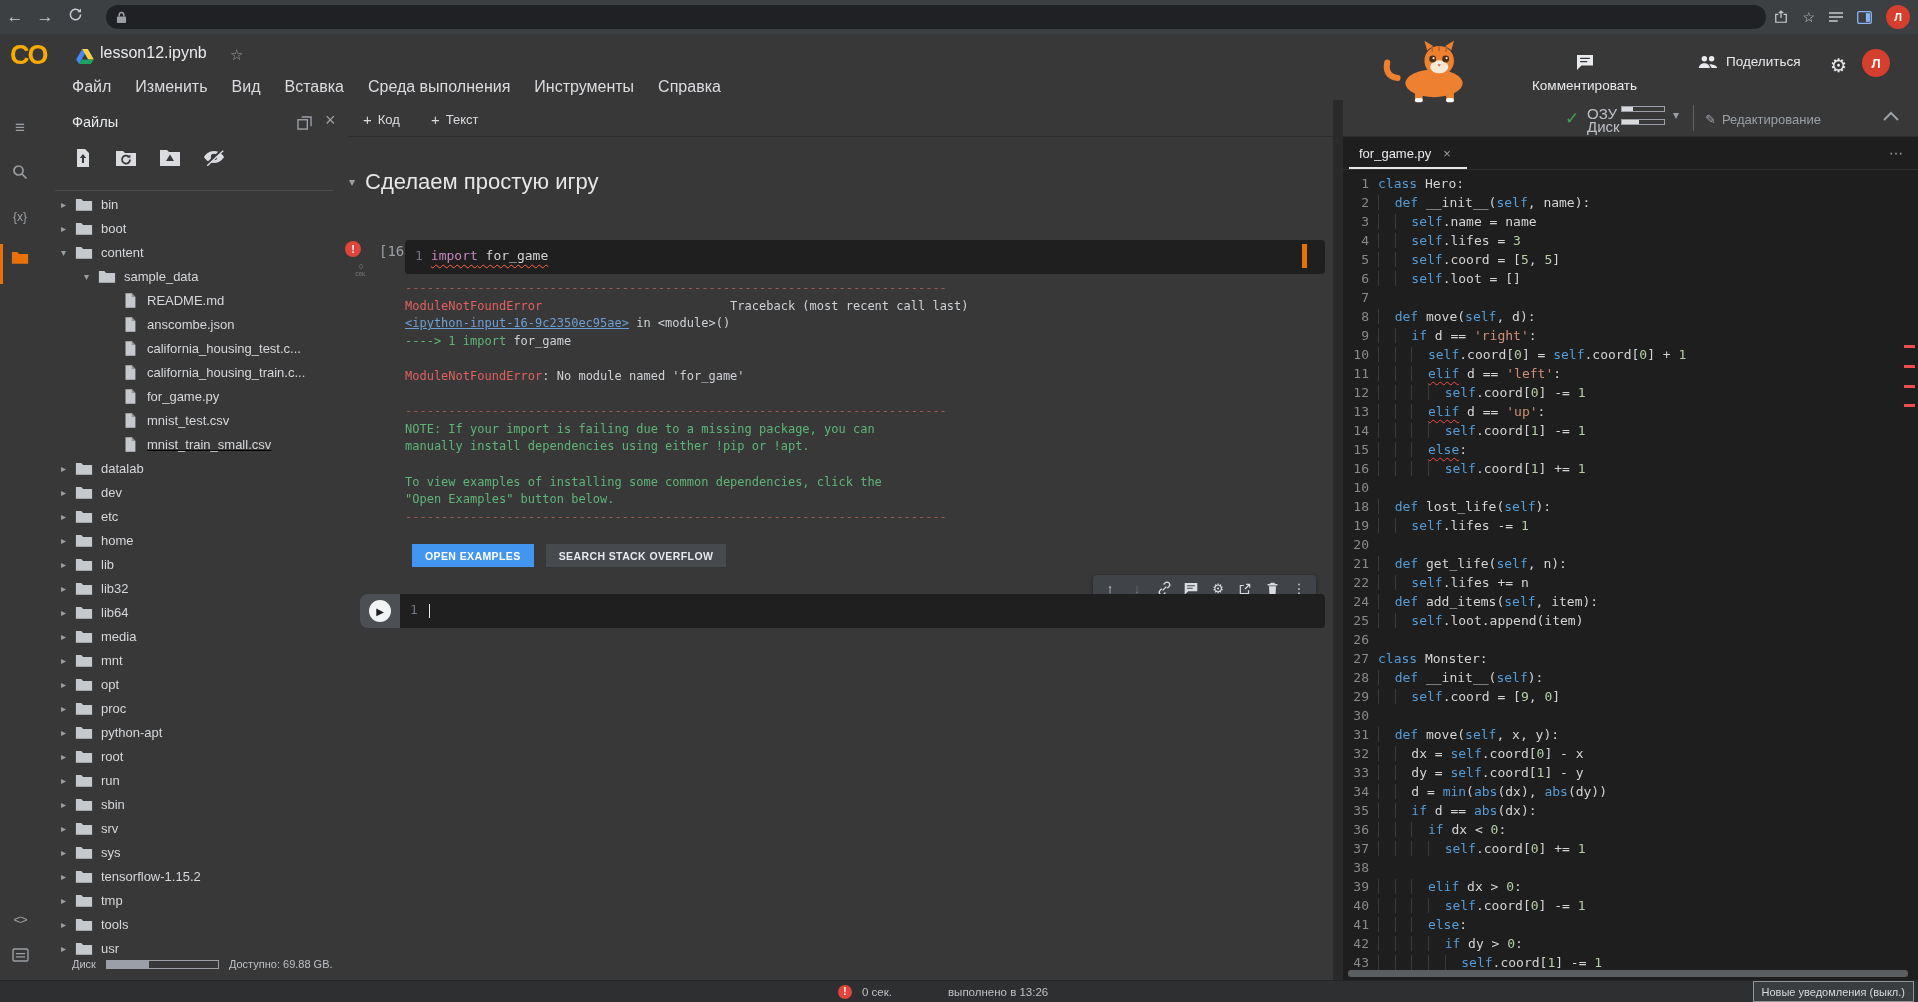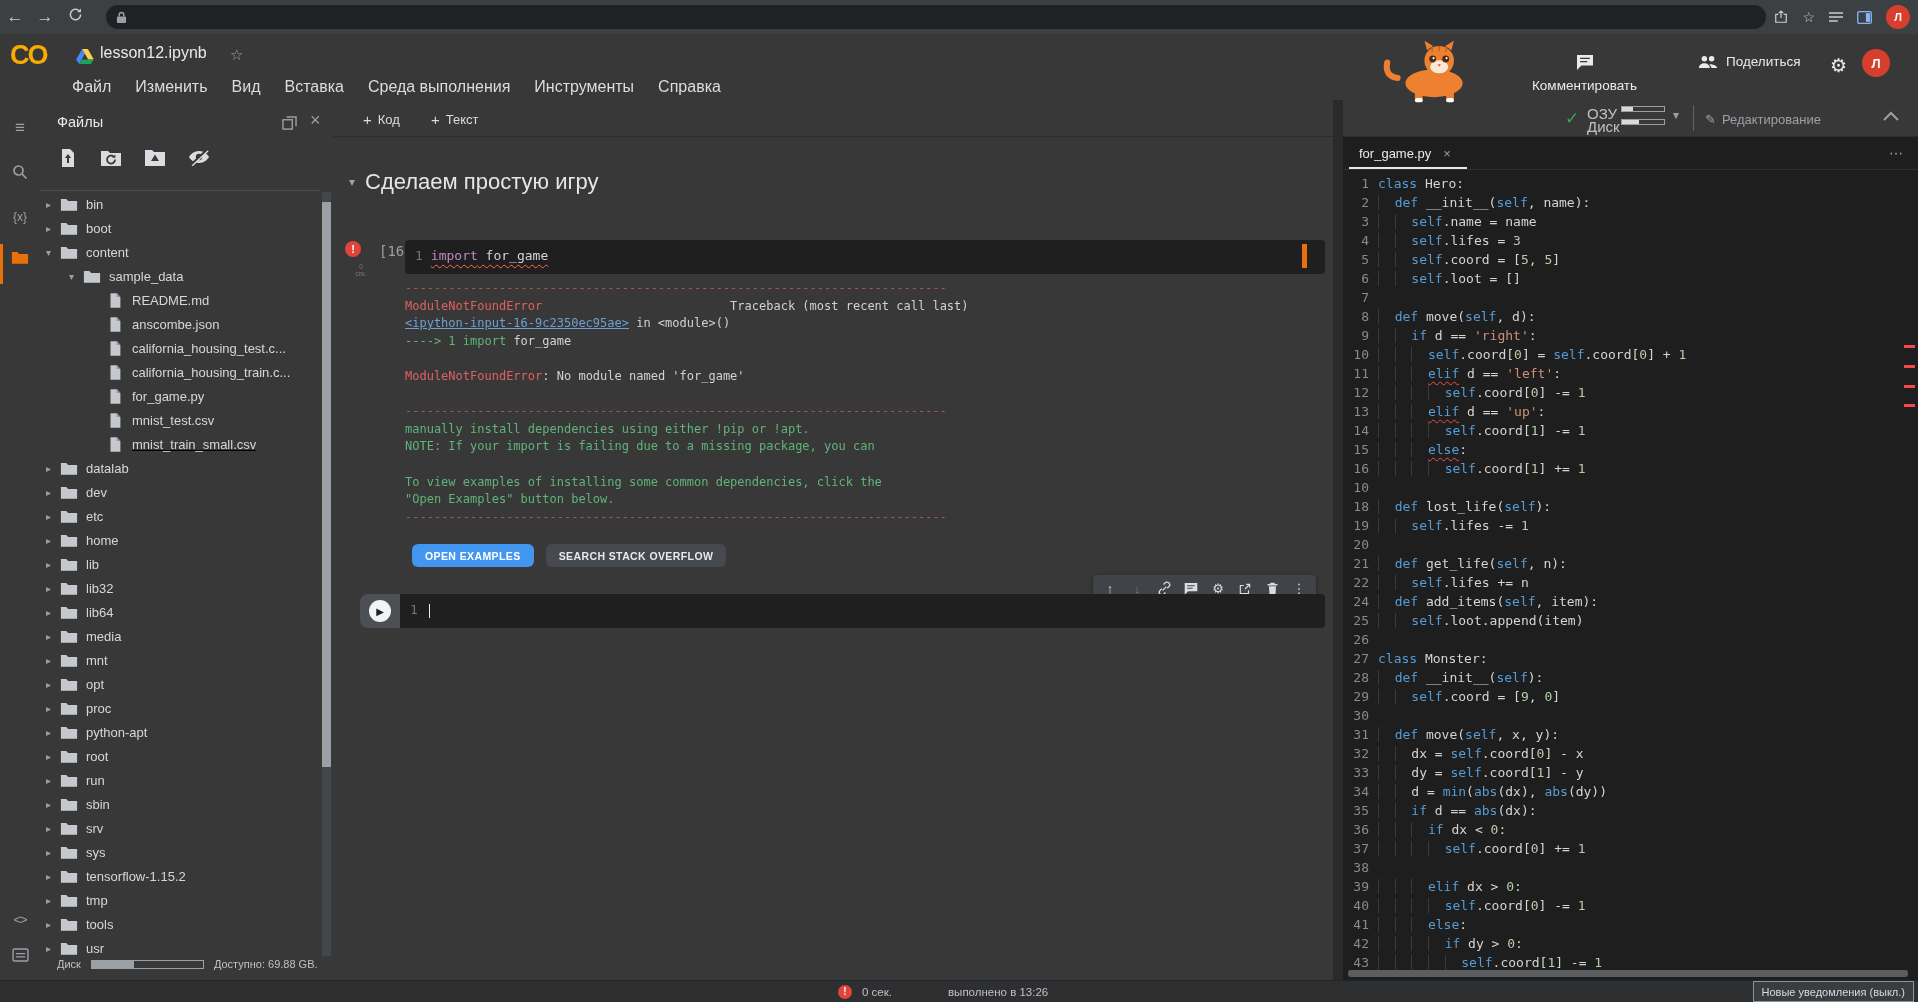--- a/index.html
+++ b/index.html
@@ -34,21 +34,21 @@
   .meter { position:absolute; width:44px; height:6px; border:1px solid #9aa0a6; }
   .meter i { display:block; height:100%; background:#d8dadd; }
   .mode { color:#9aa0a6; font-size:13px; }
 
   
   .rail { left:0; top:100px; width:40px; height:880px; background:#383838; }
   .rail-ic { position:absolute; left:0; width:40px; text-align:center; color:#9aa0a6; font-size:15px; cursor:pointer; }
   .rail-active-bar { position:absolute; left:0; width:3px; height:40px; background:#e8710a; }
 
   
-  .files { left:40px; top:100px; width:293px; height:880px; background:#383838; }
+  .files { left:55px; top:100px; width:293px; height:880px; background:#383838; }
   .files-title { position:absolute; left:17px; top:14px; font-size:14.5px; color:#e8eaed; }
   .files-actions { position:absolute; left:18px; top:48px; display:flex; gap:22px; }
   .files-sep { position:absolute; left:0; top:90px; width:280px; height:1px; background:#4a4d50; }
   .tree { position:absolute; left:0; top:92px; width:280px; height:764px; overflow:hidden; }
   .tree-row { display:flex; align-items:center; height:24px; cursor:pointer; }
   .tr-arrow { width:14px; color:#9aa0a6; font-size:10px; flex:none; }
   .tr-ico { width:18px; height:15px; margin-right:8px; flex:none; }
   .tr-label { font-size:13px; color:#d5d7da; white-space:nowrap; }
   .tree-scroll { position:absolute; left:282px; top:92px; width:9px; height:764px; background:#44474a; }
   .tree-thumb { position:absolute; left:0; top:10px; width:9px; height:565px; background:#9aa0a6; }
@@ -76,21 +76,21 @@
              text-decoration-thickness:1px; text-underline-offset:4px; }
   .cell-ruler-err { position:absolute; right:18px; top:4px; width:5px; height:24px; background:#e8710a; }
 
   .output { position:absolute; left:72px; top:143px; width:920px; }
   .out-line { font-family:"DejaVu Sans Mono",monospace; font-size:12px; line-height:17.6px; white-space:pre; color:#cfd2d6; }
   .c-sep { color:#a05a52; } .c-err { color:#e06060; } .c-fg { color:#cfd2d6; }
   .c-grn { color:#5fb577; } .c-link { color:#6e9fd4; text-decoration:underline; }
 
   .btn-row { position:absolute; left:79px; top:407px; display:flex; gap:12px; }
   .btn { height:23px; padding:0 13px; font-size:10.5px; font-weight:bold; letter-spacing:.4px; color:#fff;
-         display:flex; align-items:center; border-radius:6px; cursor:pointer; font-family:"Liberation Sans",sans-serif; }
+         display:flex; align-items:center; border-radius:0; cursor:pointer; font-family:"Liberation Sans",sans-serif; }
   .btn-primary { background:#4396f0; }
   .btn-secondary { background:#46494d; color:#e8eaed; }
 
   .empty-cell { position:absolute; left:27px; top:457px; width:965px; height:34px; }
   .ec-gutter { position:absolute; left:0; top:0; width:40px; height:34px; background:#4c4f53; border-radius:8px 0 0 8px;
                display:flex; align-items:center; justify-content:center; }
   .play-btn { width:22px; height:22px; border-radius:50%; background:#f1f3f4; color:#202124; font-size:10px;
               display:flex; align-items:center; justify-content:center; cursor:pointer; }
   .ec-editor { position:absolute; left:40px; top:0; width:925px; height:34px; background:#1f1f1f; border-radius:0 4px 4px 0; }
   .cursor { display:inline-block; width:1px; height:14px; background:#e8eaed; vertical-align:middle; margin-left:3px; }
@@ -577,22 +577,22 @@
 
     <div class="output" id="cell-output">
         <div class="out-line"><span class="c-sep">---------------------------------------------------------------------------</span></div>
         <div class="out-line"><span class="c-err">ModuleNotFoundError</span><span class="c-fg">                          Traceback (most recent call last)</span></div>
         <div class="out-line"><span class="c-link">&lt;ipython-input-16-9c2350ec95ae&gt;</span><span class="c-fg"> in &lt;module&gt;()</span></div>
         <div class="out-line"><span class="c-grn">----&gt; 1 import</span><span class="c-fg"> for_game</span></div>
         <div class="out-line">&nbsp;</div>
         <div class="out-line"><span class="c-err">ModuleNotFoundError</span><span class="c-fg">: No module named 'for_game'</span></div>
         <div class="out-line">&nbsp;</div>
         <div class="out-line"><span class="c-sep">---------------------------------------------------------------------------</span></div>
+        <div class="out-line"><span class="c-grn">NOTE: If your import is failing due to a missing package, you can</span></div>
         <div class="out-line"><span class="c-grn">manually install dependencies using either !pip or !apt.</span></div>
-        <div class="out-line"><span class="c-grn">NOTE: If your import is failing due to a missing package, you can</span></div>
         <div class="out-line">&nbsp;</div>
         <div class="out-line"><span class="c-grn">To view examples of installing some common dependencies, click the</span></div>
         <div class="out-line"><span class="c-grn">"Open Examples" button below.</span></div>
         <div class="out-line"><span class="c-sep">---------------------------------------------------------------------------</span></div>
       </div>
 
     <div class="btn-row">
       <div class="btn btn-primary">OPEN EXAMPLES</div>
       <div class="btn btn-secondary">SEARCH STACK OVERFLOW</div>
     </div>

